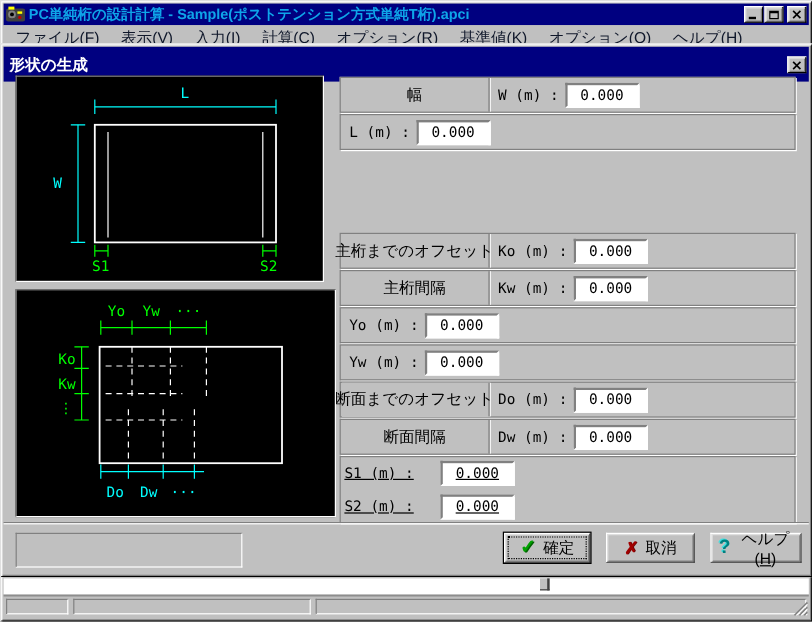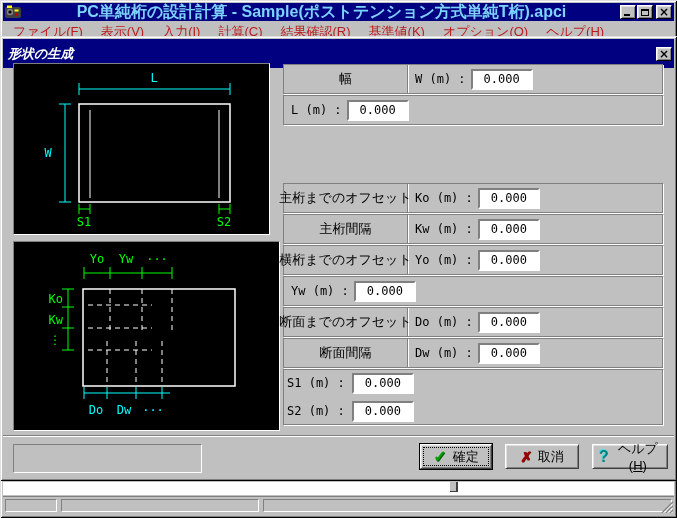--- a/index.html
+++ b/index.html
@@ -7,59 +7,59 @@
   .window{
     position:relative;width:677px;height:518px;background:#c0c0c0;
     font-family:"Liberation Sans",sans-serif;overflow:hidden;
     box-shadow:inset 1px 1px 0 #dfdfdf, inset -1px -1px 0 #000,
                inset 2px 2px 0 #fff, inset -2px -2px 0 #808080;
   }
   
   .titlebar{position:absolute;left:3px;top:3px;right:3px;height:18px;background:#000080;
     display:flex;align-items:center;padding:0 2px;}
   .app-icon{width:16px;height:15px;margin-right:3px;flex:0 0 auto;}
-  .title-text{flex:1;color:#7dd3fc;font-size:16px;font-weight:bold;white-space:nowrap;
-    overflow:hidden;letter-spacing:0;text-align:center;}
+  .title-text{flex:1;color:#0ea5e9;font-size:12px;font-weight:bold;white-space:nowrap;
+    overflow:hidden;letter-spacing:0;}
   .tb-btn{width:16px;height:14px;background:#c0c0c0;border:1px solid;border-color:#fff #000 #000 #fff;
     box-shadow:inset 1px 1px 0 #dfdfdf, inset -1px -1px 0 #808080;
     display:flex;align-items:center;justify-content:center;margin-left:1px;position:relative;}
   .tb-btn.close{margin-left:3px;}
   .glyph-min{position:absolute;left:3px;bottom:2px;width:6px;height:2px;background:#000;}
   .glyph-max{width:8px;height:7px;border:1px solid #000;border-top:2px solid #000;}
   .glyph-close{font-size:12px;font-weight:bold;color:#000;line-height:10px;font-family:"DejaVu Sans",sans-serif;}
   
   .menubar{position:absolute;left:3px;top:21px;right:3px;height:18px;background:#c0c0c0;
-    display:flex;align-items:flex-start;padding-left:1px;font-size:13px;color:#b91c1c;}
+    display:flex;align-items:flex-start;padding-left:1px;font-size:13px;color:#0f172a;}
   .menu-item{padding:2px 9px 0 9px;white-space:nowrap;}
   
   .dialog{position:absolute;left:0;top:36px;width:677px;height:445px;background:#c0c0c0;
     box-shadow:inset 1px 1px 0 #dfdfdf, inset -1px -1px 0 #000,
                inset 2px 2px 0 #fff, inset -2px -2px 0 #808080;}
   .dlg-titlebar{position:absolute;left:3px;top:3px;right:3px;height:29px;background:#000080;
-    display:flex;align-items:center;padding:0 2px;font-style:italic;}
+    display:flex;align-items:center;padding:0 2px;}
   .dlg-title{flex:1;color:#fff;font-size:13px;font-weight:bold;padding-left:3px;white-space:nowrap;}
   
   .preview{position:absolute;background:#000;border:1px solid;border-color:#808080 #fff #fff #808080;}
   .preview1{left:13px;top:27px;width:257px;height:172px;}
   .preview2{left:13px;top:205px;width:267px;height:190px;}
   .preview svg{display:block;width:100%;height:100%;}
   .dgm-text{font-family:"DejaVu Sans Mono",monospace;font-size:12px;}
   
   .rowgroup{position:absolute;left:283px;width:380px;}
   .rowgroup.g1{top:28px;}
-  .rowgroup.g2{top:147px;border-radius:20px;}
+  .rowgroup.g2{top:158px;border-radius:20px;}
   .frow{position:relative;width:380px;height:30px;margin-bottom:1px;background:#c0c0c0;
     border:1px solid #808080;box-shadow:1px 1px 0 #fff;display:flex;}
   .frow.double{height:56px;}
   .cell-label{width:124px;display:flex;align-items:center;justify-content:center;
     font-size:13px;color:#000;border-right:1px solid #808080;box-shadow:1px 0 0 #fff;white-space:nowrap;}
   .cell-field{flex:1;display:flex;align-items:center;padding-left:7px;gap:5px;
     font-family:"DejaVu Sans Mono",monospace;font-size:12px;color:#000;}
   .cell-field.stacked{flex-direction:column;align-items:flex-start;justify-content:center;gap:7px;padding-left:0;}
-  .field-line{display:flex;align-items:center;gap:7px;padding-left:3px;}
+  .field-line{display:flex;align-items:center;gap:22px;padding-left:3px;text-decoration:underline;}
   .value-input{width:62px;height:21px;background:#fff;border:2px solid;
     border-color:#808080 #fff #fff #808080;font-family:"DejaVu Sans Mono",monospace;
     font-size:12px;text-align:center;color:#000;padding:0;outline:none;}
   
   .sep{position:absolute;left:3px;right:3px;top:399px;height:2px;
     border-top:1px solid #808080;border-bottom:1px solid #fff;}
   .note-panel{position:absolute;left:13px;top:408px;width:189px;height:29px;
     border:1px solid;border-color:#808080 #fff #fff #808080;}
   .btn{position:absolute;top:408px;height:25px;background:#c0c0c0;
     border:1px solid;border-color:#fff #404040 #404040 #fff;
@@ -109,21 +109,21 @@
     <span class="tb-btn close">
         <span class="glyph-close">×</span>
       </span>
   </div>
 
   <div class="menubar">
     <span class="menu-item">ファイル(F)</span>
     <span class="menu-item">表示(V)</span>
     <span class="menu-item">入力(I)</span>
     <span class="menu-item">計算(C)</span>
-    <span class="menu-item">結果確認(R)</span>
+    <span class="menu-item">オプション(R)</span>
     <span class="menu-item">基準値(K)</span>
     <span class="menu-item">オプション(O)</span>
     <span class="menu-item">ヘルプ(H)</span>
   </div>
 
   <div class="client-strip"></div>
   <div class="splitter-tab"></div>
   <div class="statusbar">
     <span class="sb-panel sb1"></span>
     <span class="sb-panel sb2"></span>
@@ -255,21 +255,20 @@
           </div>
       </div>
       <div class="frow">
         <div class="cell-label">主桁間隔</div>
         <div class="cell-field">
             <span>Kw (m) :</span>
             <input class="value-input" value="0.000" style="">
           </div>
       </div>
       <div class="frow">
-        <div class="cell-label">横桁までのオフセット</div>
         <div class="cell-field">
             <span>Yo (m) :</span>
             <input class="value-input" value="0.000" style="">
           </div>
       </div>
       <div class="frow">
         <div class="cell-field">
             <span>Yw (m) :</span>
             <input class="value-input" value="0.000" style="">
           </div>

